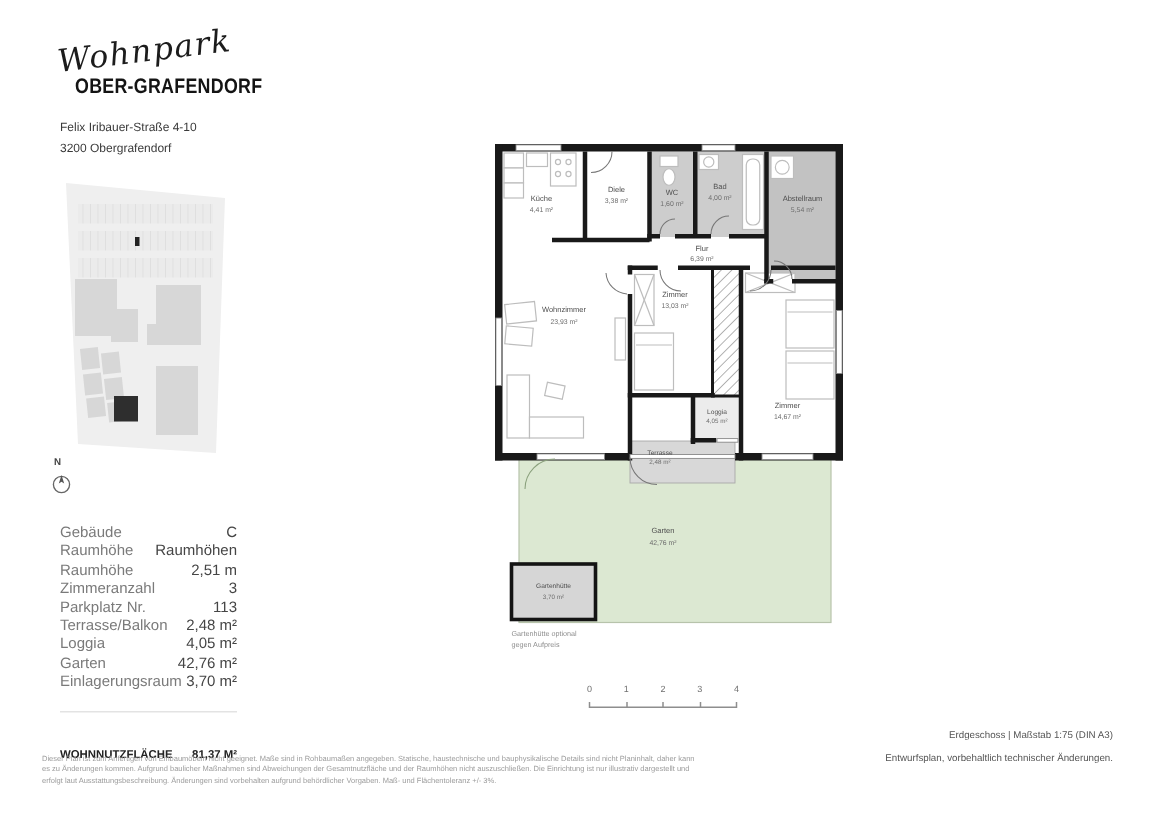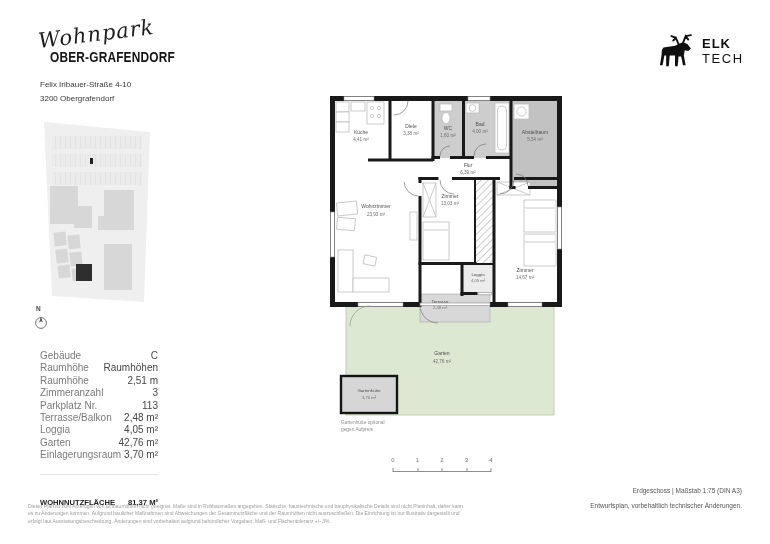--- a/index.html
+++ b/index.html
@@ -55,33 +55,20 @@
 
 <div id="page">
 
   <div class="brand-script">Wohnpark</div>
   <div class="brand-name">OBER-GRAFENDORF</div>
   <div class="address">
     <div>Felix Iribauer-Straße 4-10</div>
     <div>3200 Obergrafendorf</div>
   </div>
 
-  <div class="elk">
-    <svg width="46" height="40" viewBox="0 0 52 44">
-      <g stroke="#101010" stroke-width="2.1" fill="none" stroke-linecap="round">
-        <path d="M30 13 L27 6 L24 9 M27 6 L22 4"></path>
-        <path d="M35 12 L38 4 L41 8 M38 4 L44 3"></path>
-      </g>
-      <path fill="#101010" d="M11 20 L13 17 L26 15 L32 12 L35 11 L40 13 L44 18 L41 21 L37 20 L36 26 L38 37 L35 37 L33 27 L30 27 L29 38 L26 38 L26 26 L20 26 L19 38 L16 38 L16 26 L14 26 L12 37 L9 37 L11 24 Z"></path>
-    </svg>
-    <div class="elk-text">
-      <div class="elk-l1">ELK</div>
-      <div class="elk-l2">TECH</div>
-    </div>
-  </div>
 
   <svg style="position:absolute;left:30px;top:112px" width="150" height="200" viewBox="0 0 150 200">
     <defs>
       <pattern id="lots" width="5" height="14" patternUnits="userSpaceOnUse">
         <rect width="5" height="14" fill="#ebebeb"></rect>
         <line x1="0" y1="0" x2="0" y2="14" stroke="#dcdcdc" stroke-width="1"></line>
       </pattern>
     </defs>
     <polygon points="14,10 120,20 114,190 22,184" fill="#efefef"></polygon>
     <g>

